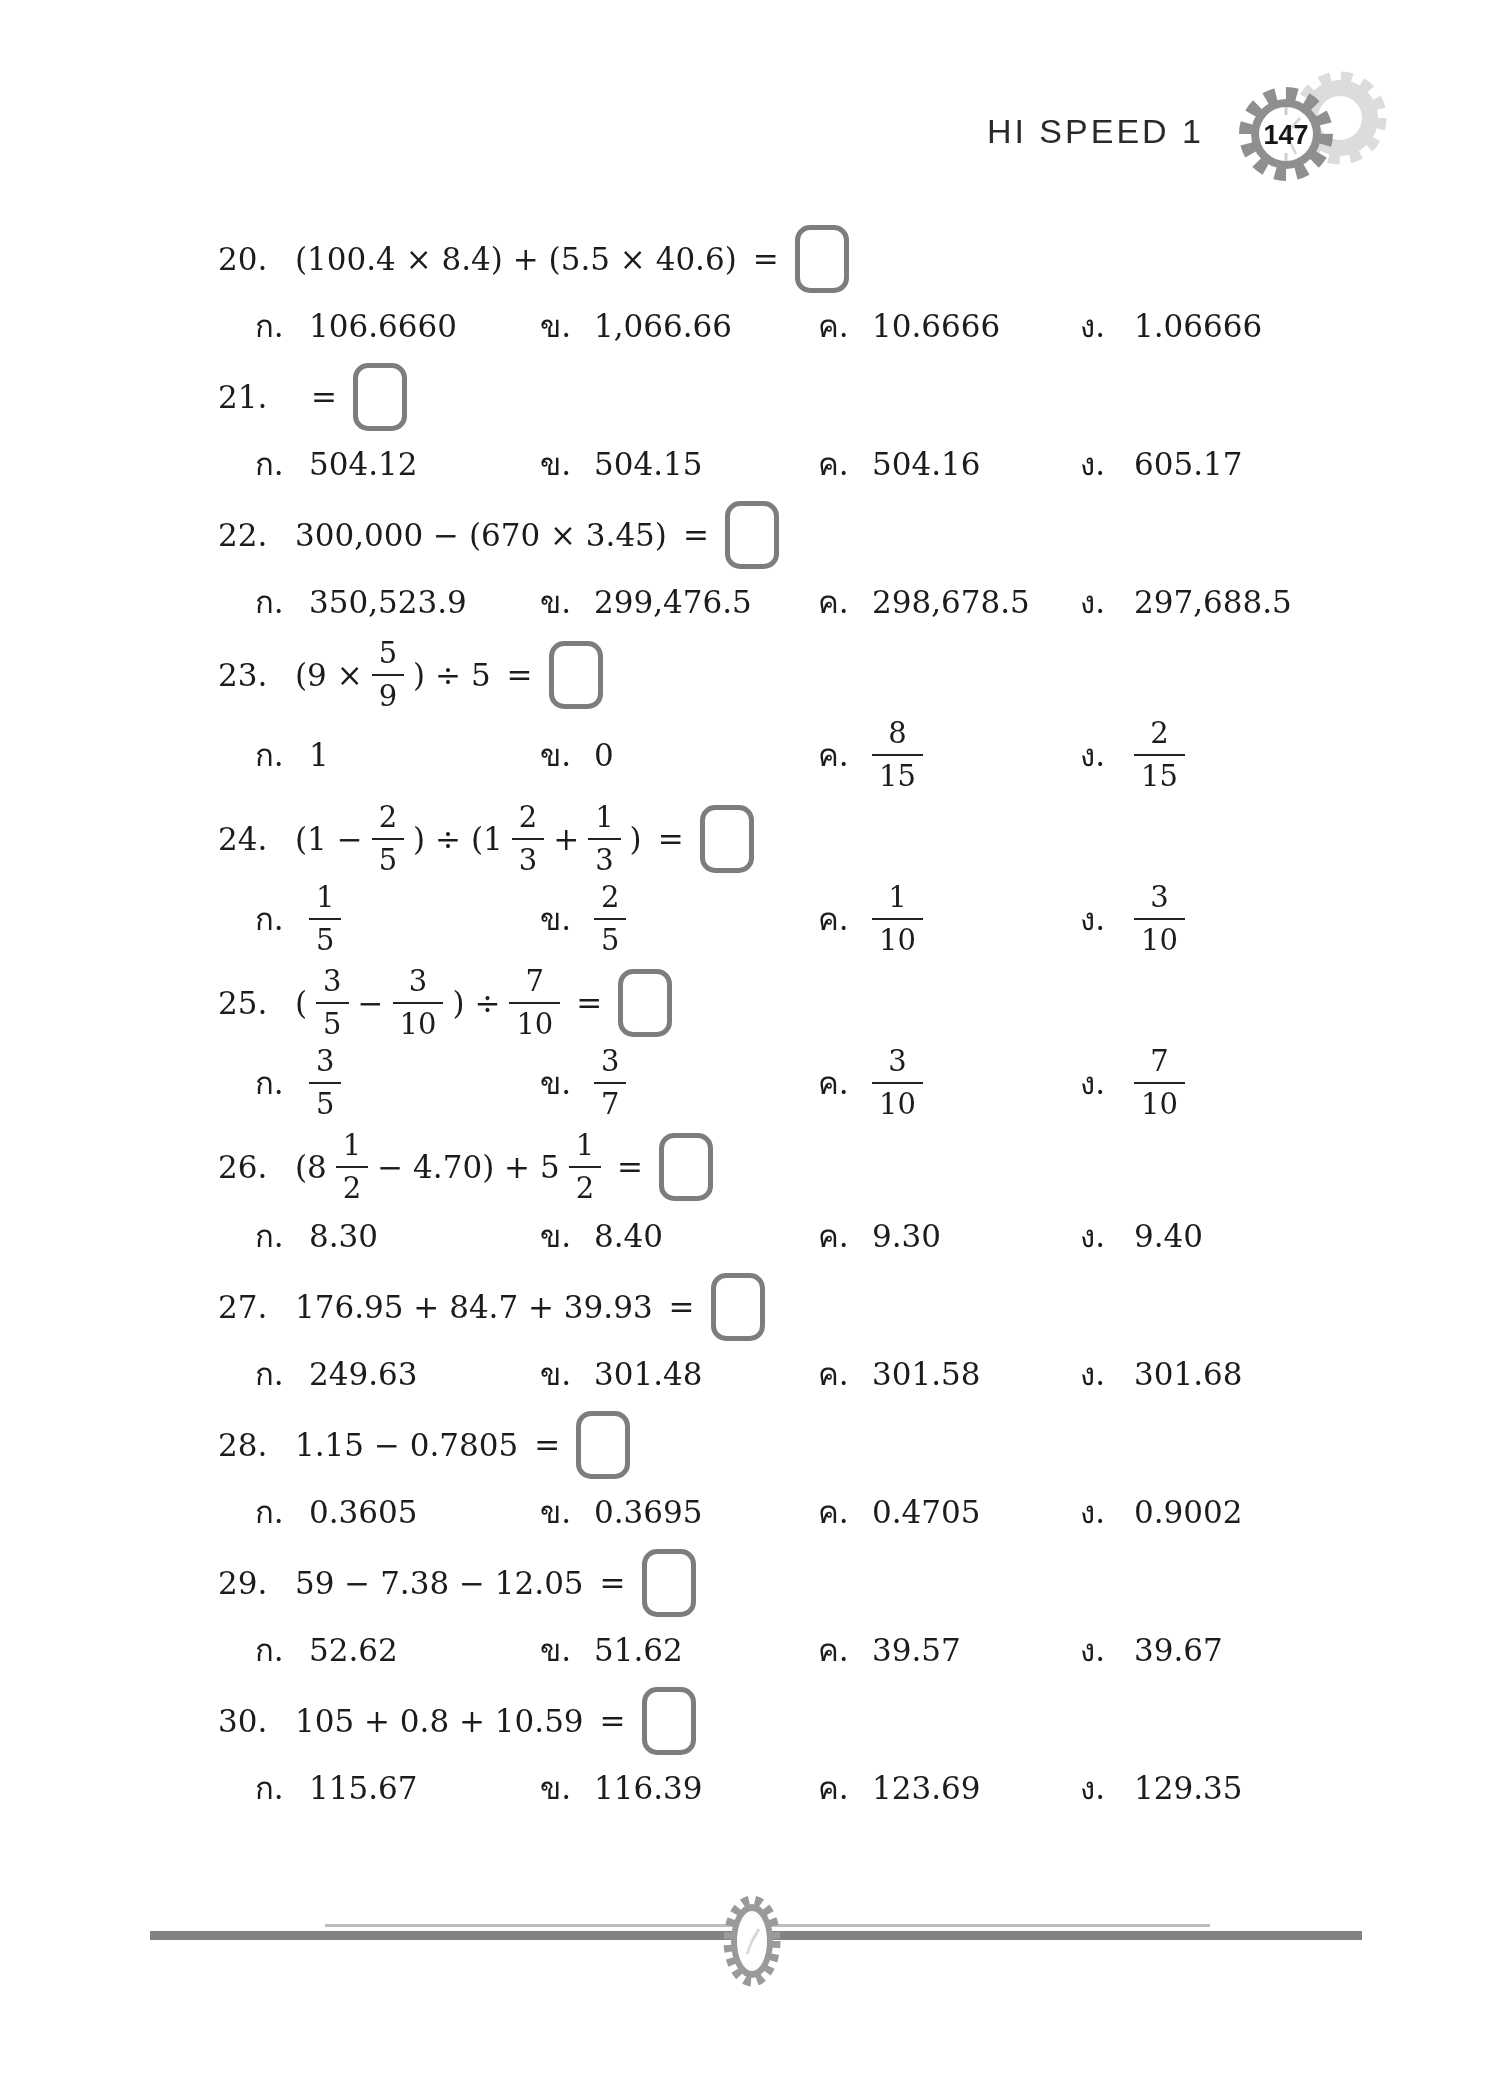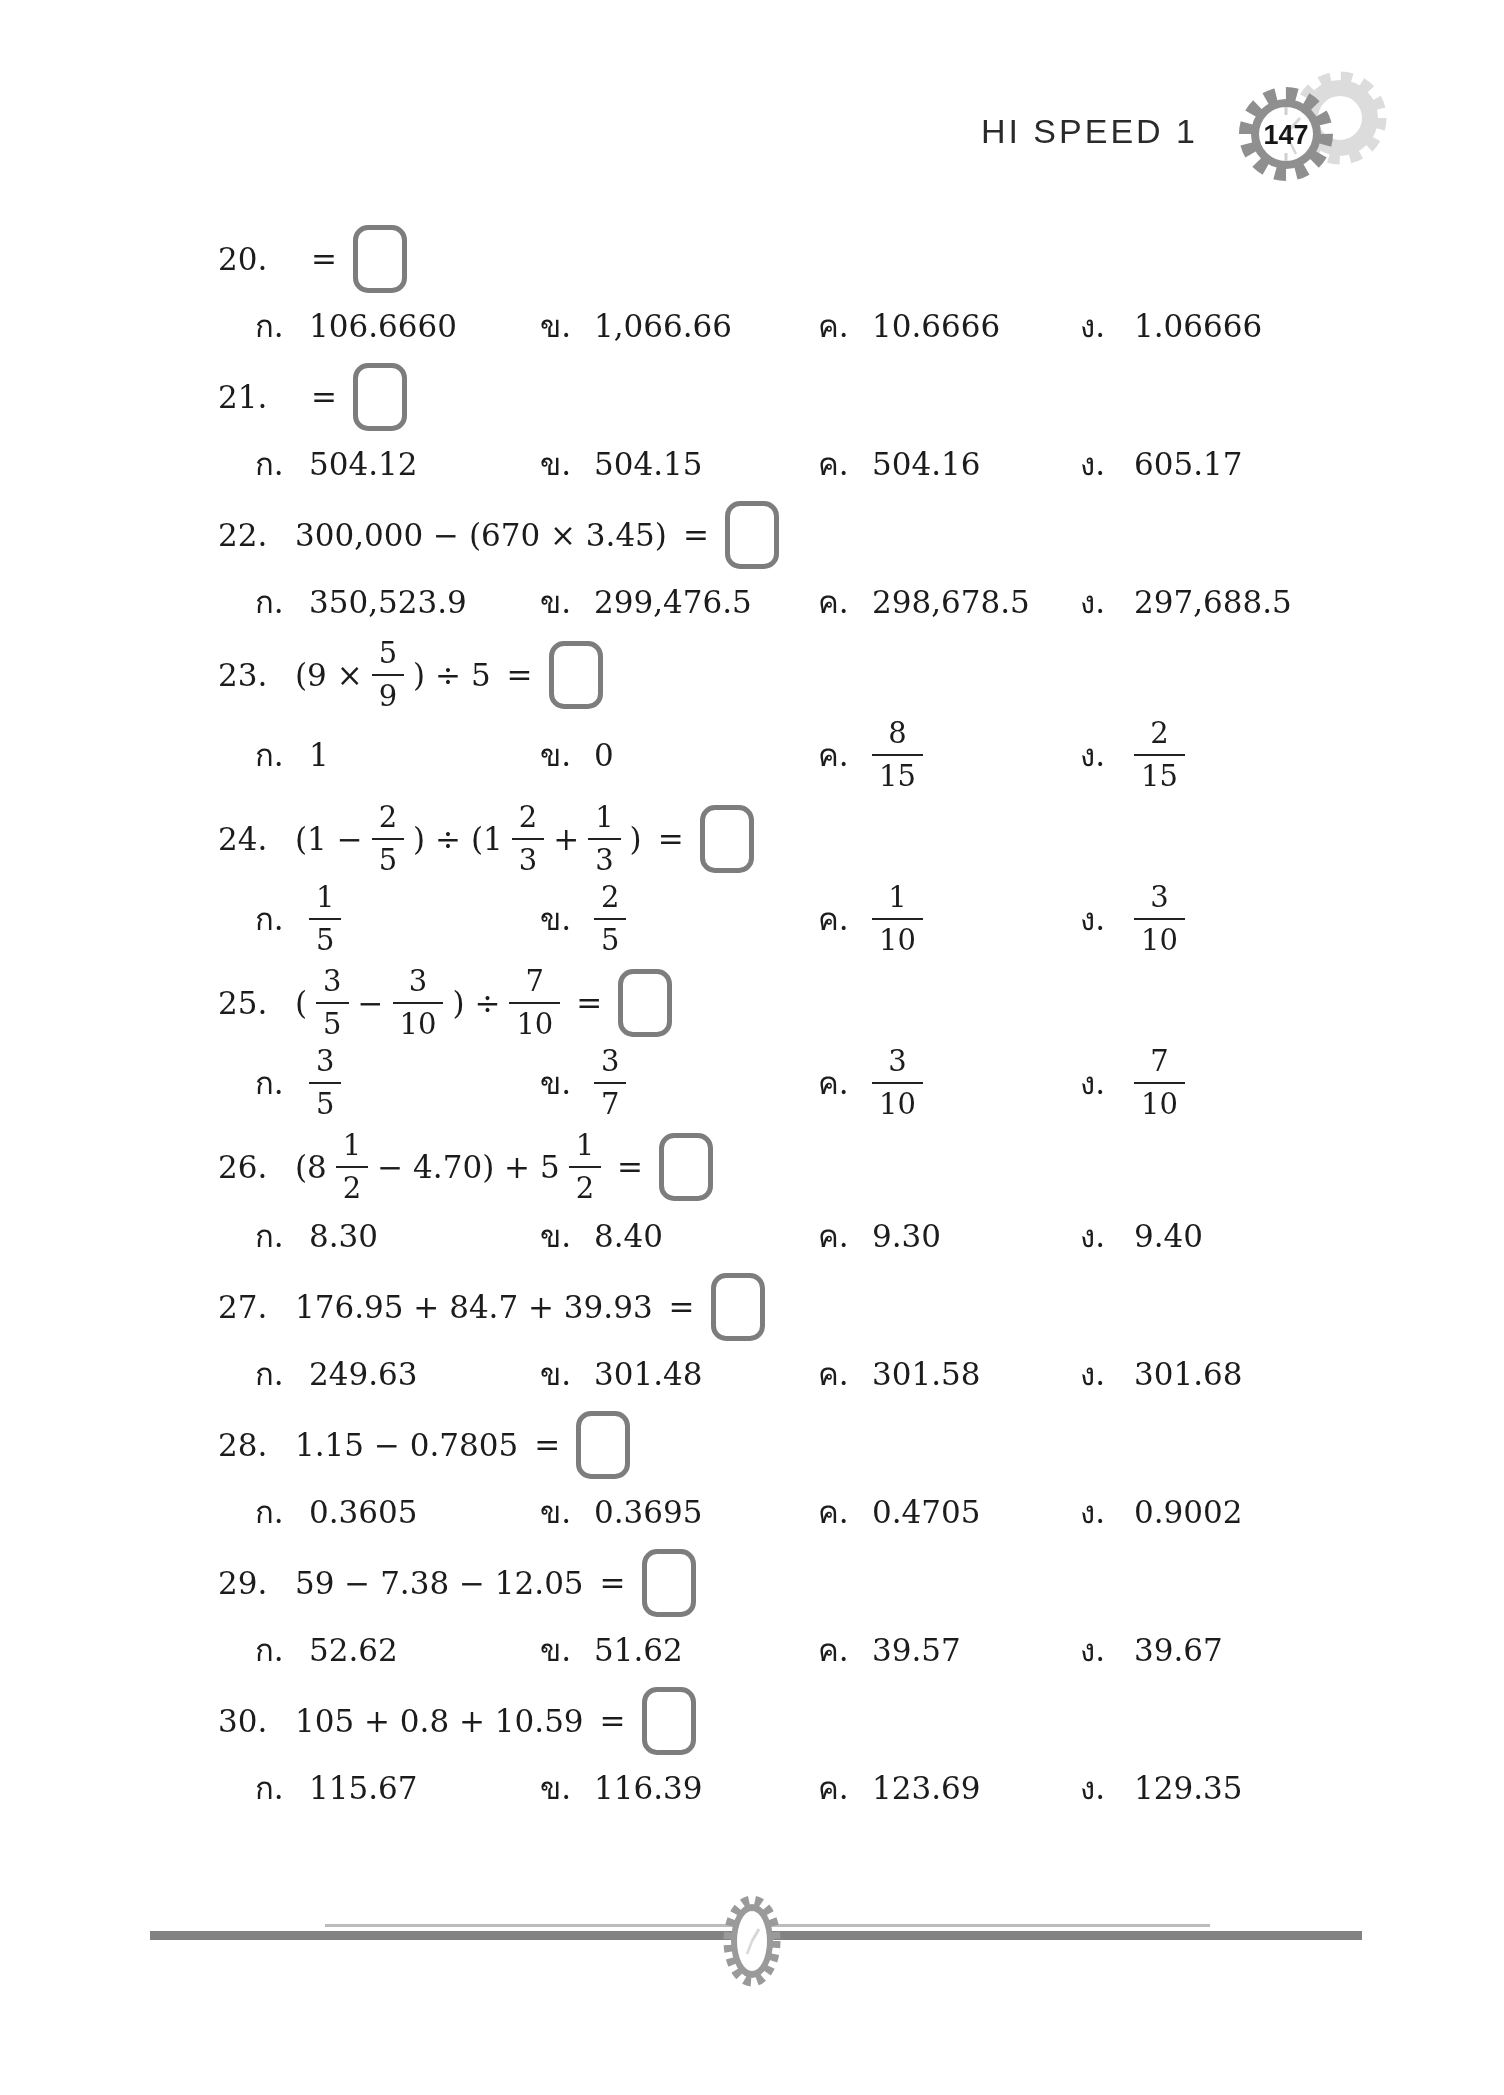--- a/index.html
+++ b/index.html
@@ -8,21 +8,21 @@
     background:#ffffff;
     font-family:"DejaVu Serif", serif;
     color:#1c1c1c;
     position:relative;
     overflow:hidden;
   }
 
   
   .header {
     position:absolute; top:68px; right:112px;
-    display:flex; align-items:center; gap:26px;
+    display:flex; align-items:center; gap:20px;
   }
   .header-title {
     font-family:"Liberation Sans", sans-serif;
     font-size:34px; letter-spacing:3px; color:#2a2a2a;
   }
   .badge-svg { display:block; }
   .badge-num {
     font-family:"Liberation Sans", sans-serif;
     font-weight:bold; font-size:27px; fill:#161616;
   }
@@ -95,20 +95,21 @@
       <line x1="0" y1="0" x2="10" y2="20" stroke="#d6d6d6" stroke-width="2.5"></line>
       <text class="badge-num" x="0" y="10" text-anchor="middle">147</text>
     </g>
   </svg>
 </div>
 
 <div class="questions">
   <div class="qblock">
     <div class="qline">
       <span class="qnum">20.</span>
+      <span class="expr"><span class="tok">(100.4 × 8.4) + (5.5 × 40.6)</span></span>
       <span class="eq">=</span>
       <span class="answer-box"></span>
     </div>
     <div class="choices">
         <div class="choice">
           <span class="choice-label">ก.</span>
           <span class="choice-value">106.6660</span>
         </div>
         <div class="choice">
           <span class="choice-label">ข.</span>

